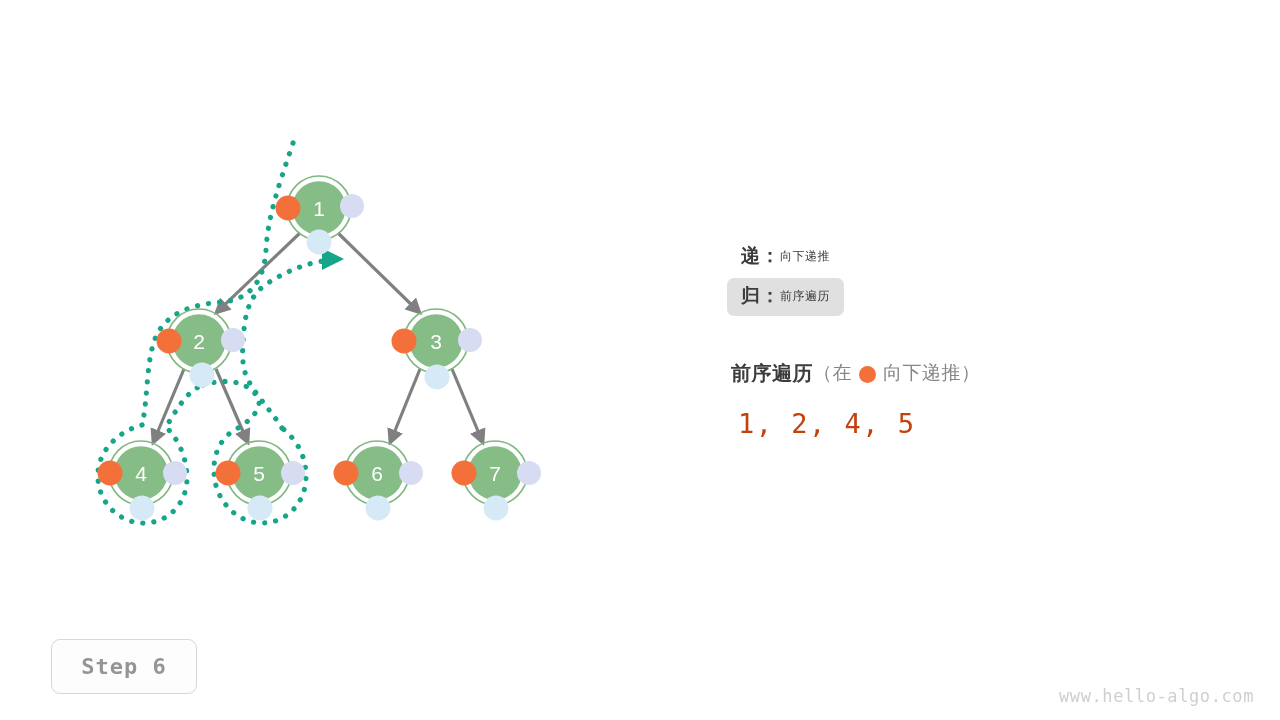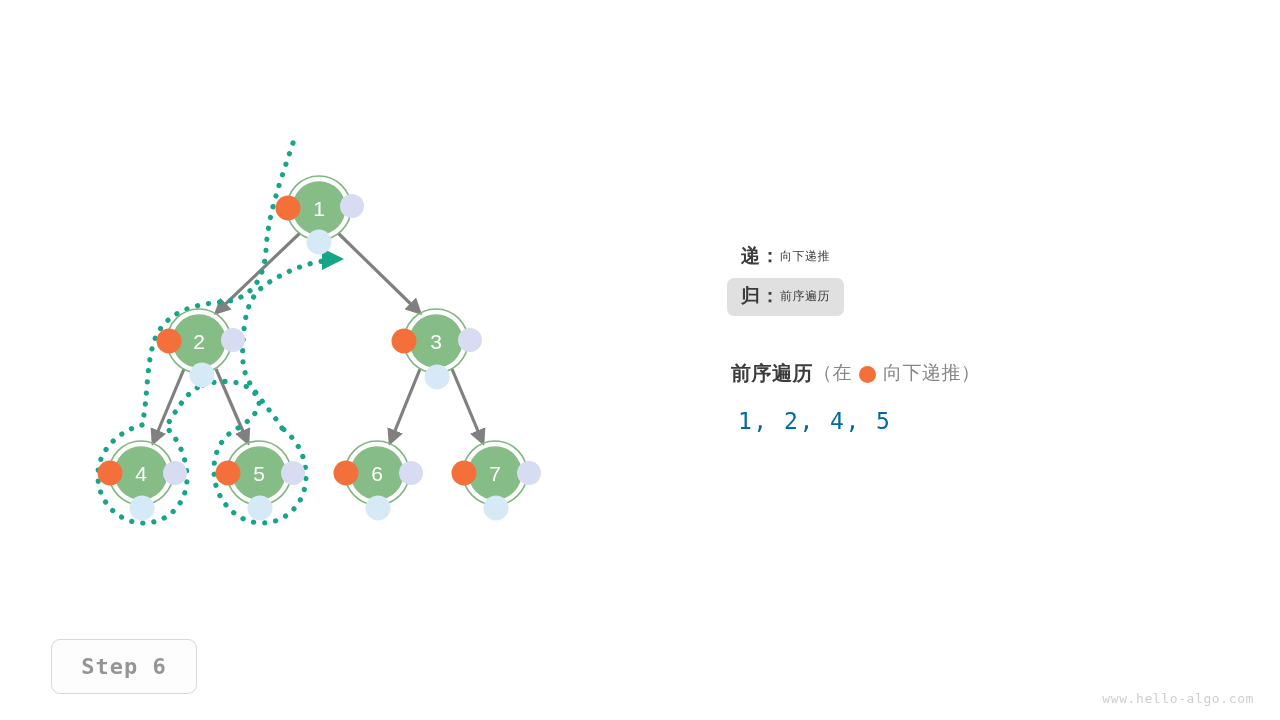--- a/index.html
+++ b/index.html
@@ -89,22 +89,22 @@
     margin: 0 7px;
     position: relative;
     top: 1px;
   }
 
   .sequence {
     position: absolute;
     left: 738px;
     top: 408px;
     font-family: "DejaVu Sans Mono", "Liberation Mono", monospace;
-    font-size: 23px;
-    color: #0369a1;
+    font-size: 27px;
+    color: #c2410c;
     letter-spacing: 1.5px;
   }
 
   
   .step-badge {
     position: absolute;
     left: 36px;
     top: 639px;
     width: 146px;
     height: 55px;
@@ -122,21 +122,21 @@
     letter-spacing: 1px;
     margin-left: 15px;
   }
 
   
   .watermark {
     position: absolute;
     right: 26px;
     bottom: 14px;
     font-family: "DejaVu Sans Mono", "Liberation Mono", monospace;
-    font-size: 13px;
+    font-size: 17px;
     color: #cfcfcf;
     letter-spacing: 0.6px;
   }
 </style>
 </head>
 <body>
 
 <svg id="tree-canvas" viewBox="0 0 1280 720" xmlns="http://www.w3.org/2000/svg">
 
   <defs>

